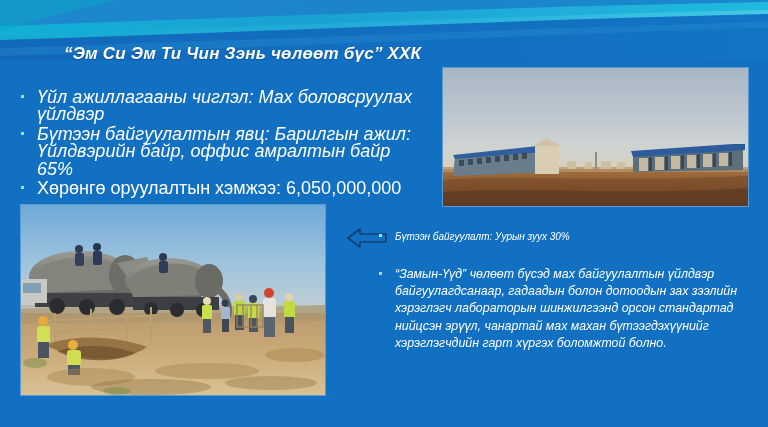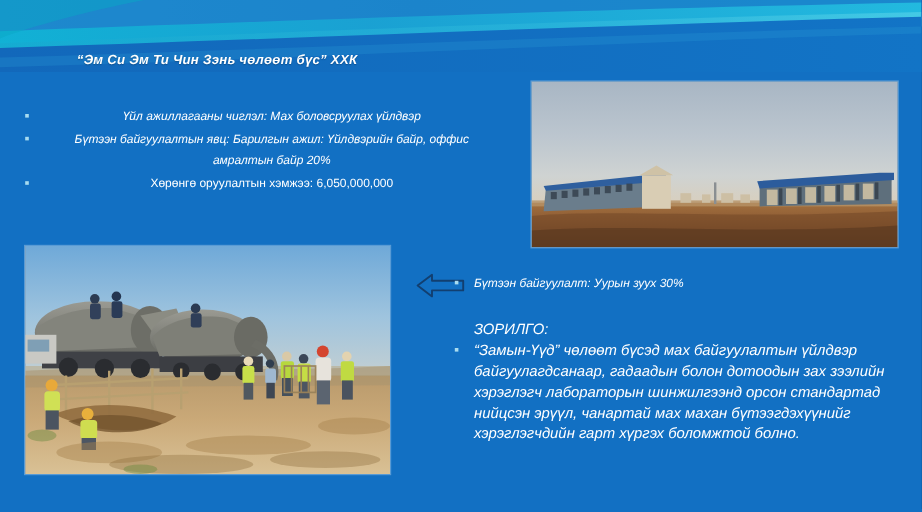--- a/index.html
+++ b/index.html
@@ -26,21 +26,21 @@
     overflow: hidden;
     pointer-events: none;
   }
   .header-band svg { display: block; }
 
   
   .title {
     position: absolute;
     left: 64px;
     top: 44px;
-    font-size: 11px;
+    font-size: 17px;
     font-style: italic;
     font-weight: bold;
     color: #ffffff;
     letter-spacing: 0.2px;
     white-space: nowrap;
     text-shadow: 0 1px 1px rgba(0,0,0,0.25);
   }
 
   
   ul.bullets {
@@ -61,25 +61,24 @@
     width: 3px;
     height: 3px;
     background: #a8dcf0;
   }
 
   .list-left {
     position: absolute;
     left: 16px;
     top: 89px;
     width: 400px;
-    font-size: 10px;
+    font-size: 18px;
     line-height: 17.4px;
     font-style: italic;
     color: #ffffff;
-    text-align: center;
   }
   .list-left .plain { font-style: normal; margin-top: 17px; }
 
   
   .list-right-top {
     position: absolute;
     left: 374px;
     top: 228px;
     width: 380px;
     font-size: 10px;
@@ -164,21 +163,21 @@
       <path d="M0,48 C260,40 530,28 768,22 L768,28 C540,34 270,48 0,56 Z" fill="#2a9fd8" opacity="0.25"></path>
       <path d="M0,0 L120,0 C70,10 26,22 0,32 Z" fill="#0aa7c6" opacity="0.5"></path>
     </svg>
   </div>
 
   <div class="title">“Эм Си Эм Ти Чин Зэнь чөлөөт бүс” ХХК</div>
 
   <div class="list-left">
     <ul class="bullets">
       <li><span>Үйл ажиллагааны чиглэл: Мах боловсруулах үйлдвэр</span></li>
-      <li><span>Бүтээн байгуулалтын явц: Барилгын ажил: Үйлдвэрийн байр, оффис амралтын байр 20%</span></li>
+      <li><span>Бүтээн байгуулалтын явц: Барилгын ажил: Үйлдвэрийн байр, оффис амралтын байр 65%</span></li>
       <li><span class="plain">Хөрөнгө оруулалтын хэмжээ: 6,050,000,000</span></li>
     </ul>
   </div>
 
   <div class="photo photo-top-right">
     <svg viewBox="0 0 305 138" preserveAspectRatio="none" xmlns="http://www.w3.org/2000/svg">
       <defs>
         <linearGradient id="skyA" x1="0" y1="0" x2="0" y2="1">
           <stop offset="0%" stop-color="#a8b6c4"></stop>
           <stop offset="45%" stop-color="#bcc6cf"></stop>
@@ -249,21 +248,20 @@
 
   <div class="list-right-top">
     <ul class="bullets">
       <li>
         <span>Бүтээн байгуулалт: Уурын зуух 30%</span>
       </li>
     </ul>
   </div>
 
   <div class="goal-block">
-    <div class="goal-heading">ЗОРИЛГО:</div>
     <ul class="bullets">
       <li>
         <span>“Замын-Үүд” чөлөөт бүсэд мах байгуулалтын үйлдвэр байгуулагдсанаар, гадаадын болон дотоодын зах зээлийн хэрэглэгч лабораторын шинжилгээнд орсон стандартад нийцсэн эрүүл, чанартай мах махан бүтээгдэхүүнийг хэрэглэгчдийн гарт хүргэх боломжтой болно.</span>
       </li>
     </ul>
   </div>
 
   <div class="photo photo-bottom-left">
     <svg viewBox="0 0 304 190" preserveAspectRatio="none" xmlns="http://www.w3.org/2000/svg">
       <defs>

